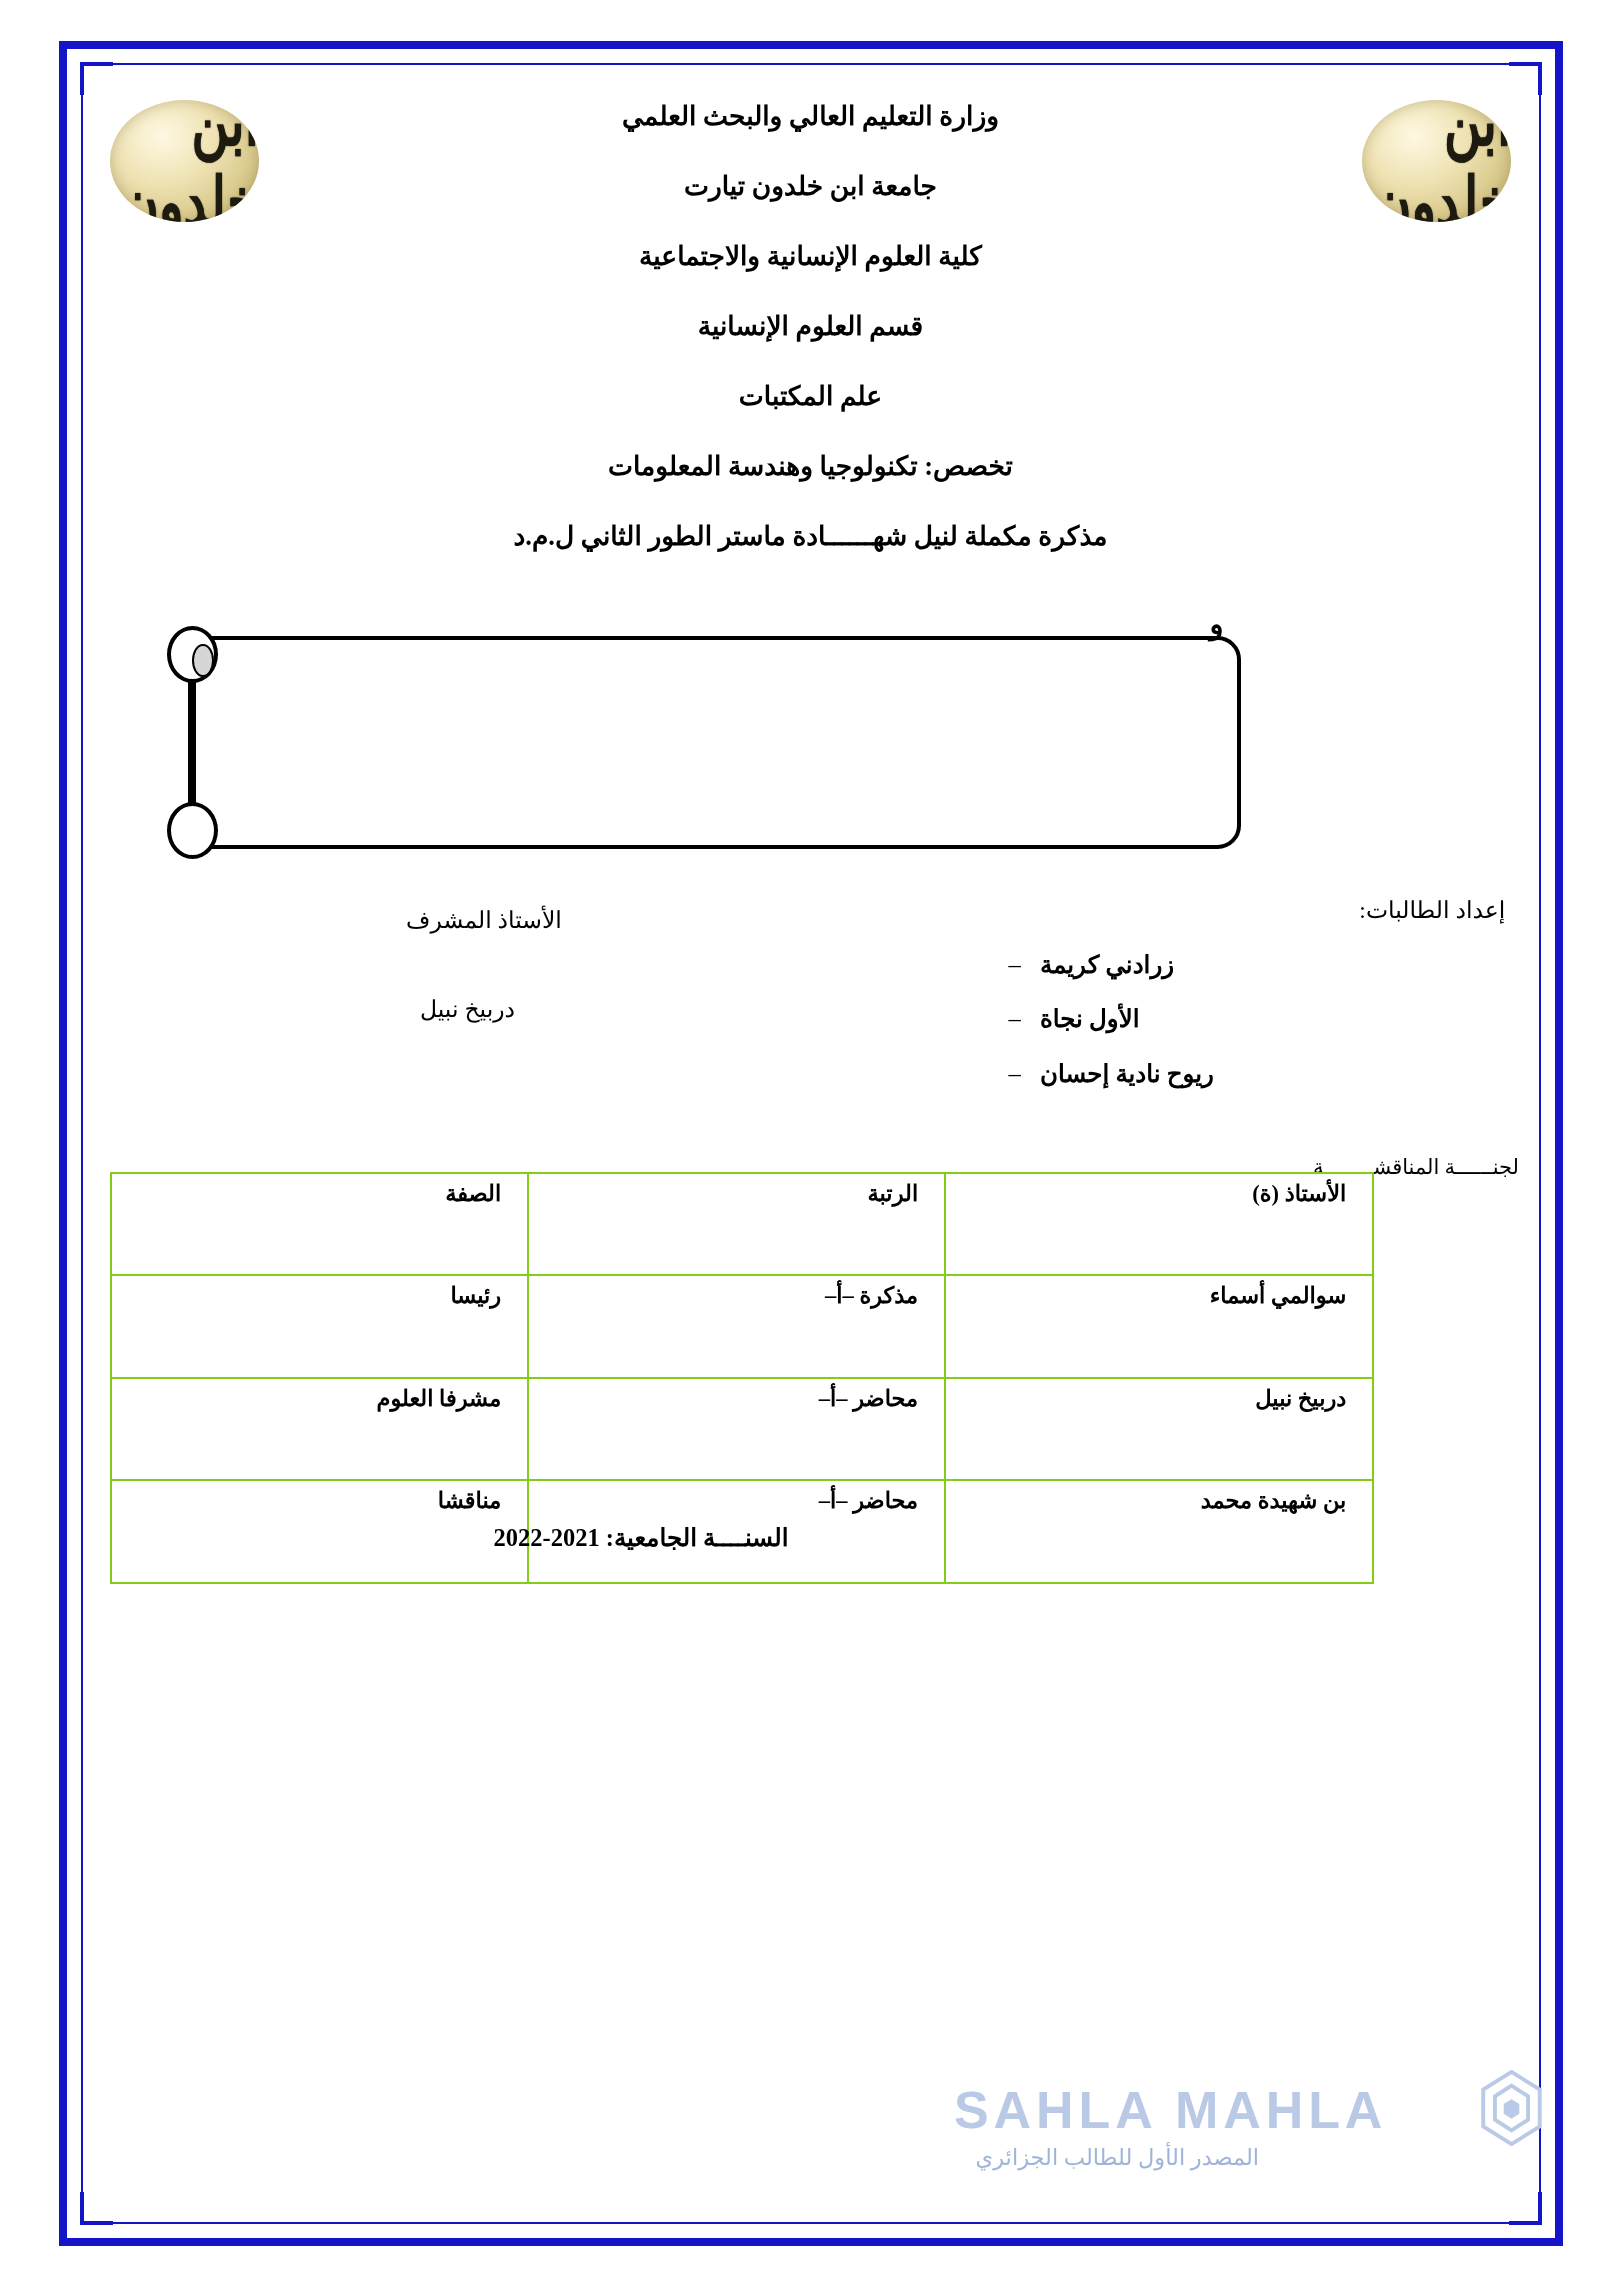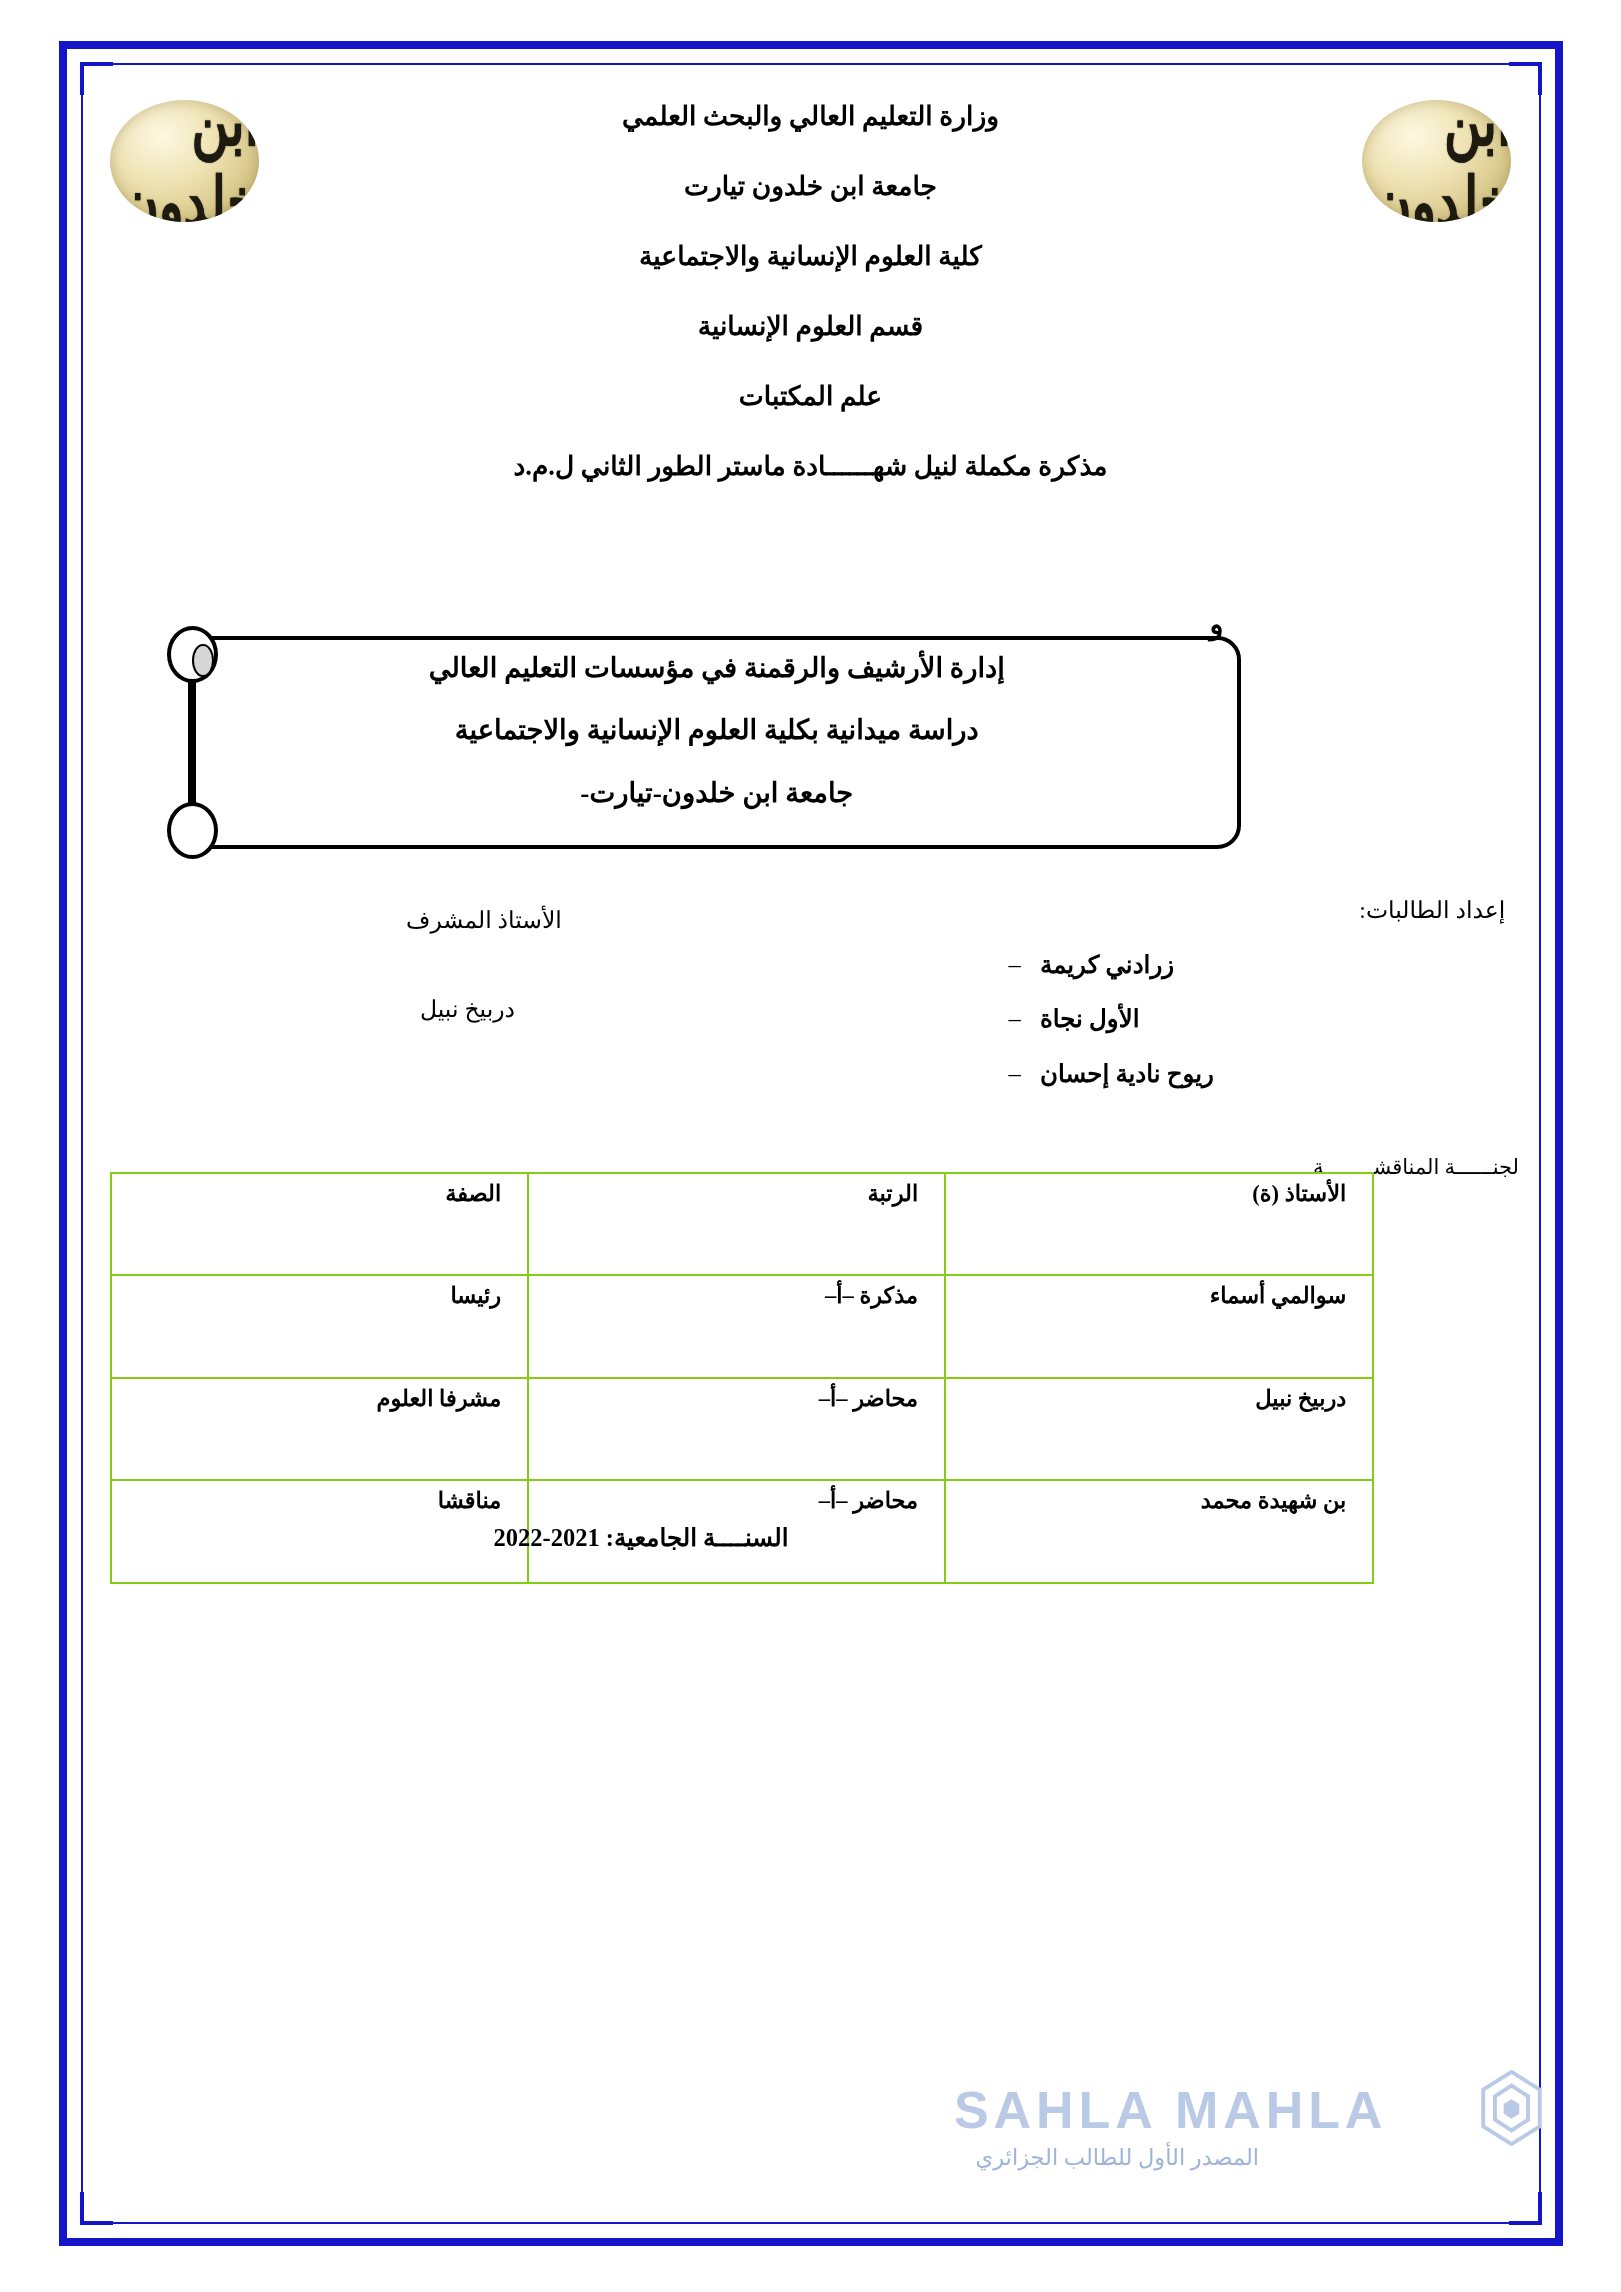--- a/index.html
+++ b/index.html
@@ -347,36 +347,32 @@
   <div class="logo" id="logo-right">
     <div class="logo-glyph">ابن خلدون</div>
   </div>
 
   <div id="header-block">
     <div class="header-line">وزارة التعليم العالي والبحث العلمي</div>
     <div class="header-line">جامعة ابن خلدون تيارت</div>
     <div class="header-line">كلية العلوم الإنسانية والاجتماعية</div>
     <div class="header-line">قسم العلوم الإنسانية</div>
     <div class="header-line">علم المكتبات</div>
+    <div class="header-line">تخصص: تكنولوجيا وهندسة المعلومات</div>
     <div class="header-line deg">مذكرة مكملة لنيل شهــــــادة ماستر الطور الثاني ل.م.د</div>
   </div>
 
   <div id="title-scroll">
     <div id="scroll-body"></div>
     <div id="scroll-spine"></div>
     <div id="scroll-curl-top">
       <div id="scroll-curl-top-inner"></div>
     </div>
     <div id="scroll-curl-bottom"></div>
     <div id="scroll-topdot">و</div>
-    <div id="title-text">
-      <div class="title-line">إدارة الأرشيف والرقمنة في مؤسسات التعليم العالي</div>
-      <div class="title-line">دراسة ميدانية بكلية العلوم الإنسانية والاجتماعية</div>
-      <div class="title-line">جامعة ابن خلدون-تيارت-</div>
-    </div>
   </div>
 
   <div id="people">
 
     <div id="students">
       <div id="students-label">إعداد الطالبات:</div>
 
       <div class="student-item">
         <span>زرادني كريمة</span>
         <span class="student-dash">–</span>

